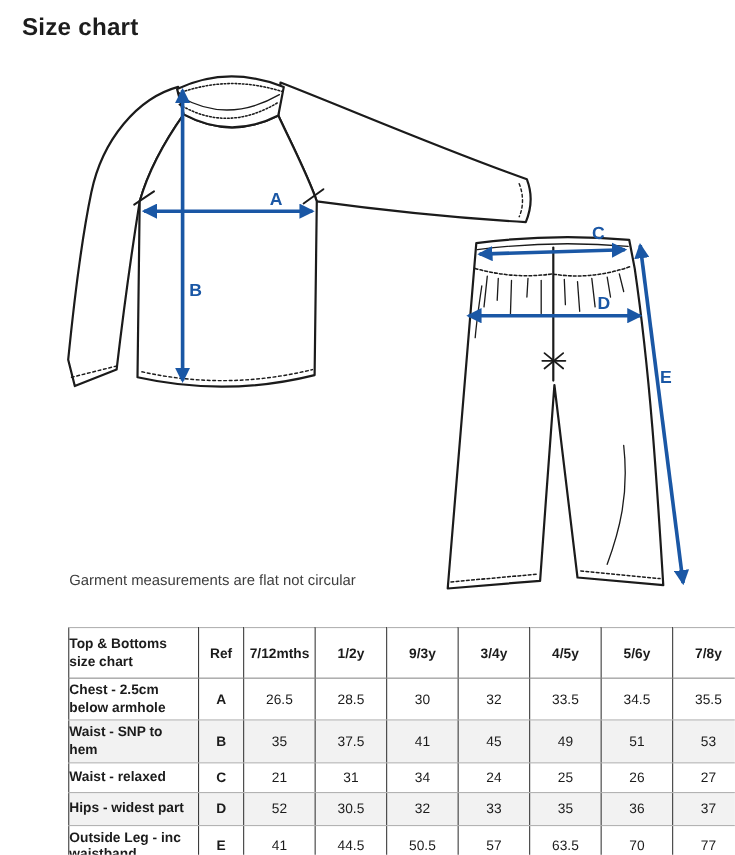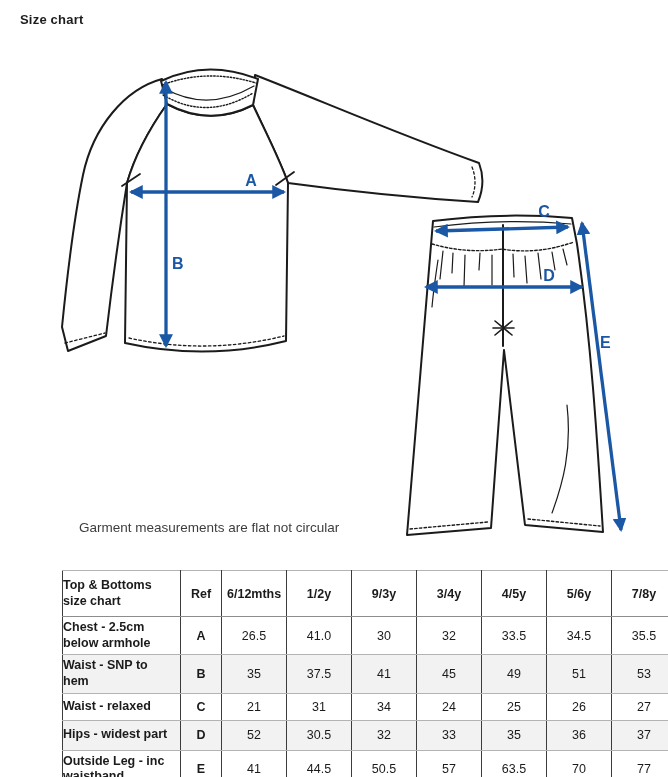--- a/index.html
+++ b/index.html
@@ -2,25 +2,25 @@
 <html><head>
 <meta charset="utf-8">
 <style>
   html,body{margin:0;padding:0;}
   body{
     width:668px;height:777px;position:relative;overflow:hidden;
     background:#ffffff;font-family:"Liberation Sans",sans-serif;color:#1c1c1c;
   }
   .page-title{
     position:absolute;left:20px;top:12px;
-    font-size:13px;font-weight:bold;color:#1d1d1d;letter-spacing:.2px;
+    font-size:22px;font-weight:bold;color:#1d1d1d;letter-spacing:.2px;
   }
   .diagram-wrap{position:absolute;left:55px;top:55px;width:613px;height:490px;}
   .note-text{
-    position:absolute;left:63px;top:520px;font-size:13.5px;color:#3d3d3d;margin-left:16px;
+    position:absolute;left:63px;top:520px;font-size:13.5px;color:#3d3d3d;
   }
   .table-wrap{position:absolute;left:62px;top:570px;}
   table{
     border-collapse:collapse;table-layout:fixed;width:586px;
     border:1px solid #2f2f2f;color:#1b1b1b;
   }
   th,td{
     border-left:1px solid #3c3c3c;border-right:1px solid #3c3c3c;
     border-top:1px solid #b3b3b3;border-bottom:1px solid #b3b3b3;
     padding:3px 5px;vertical-align:middle;
@@ -132,35 +132,35 @@
 </div>
 
 <div class="note-text">Garment measurements are flat not circular</div>
 
 <div class="table-wrap">
   <table id="size-table">
       <thead>
         <tr class="h-header">
           <th class="col-label">Top &amp; Bottoms size chart</th>
           <th class="col-ref">Ref</th>
-          <th class="col-val">6/12mths</th>
+          <th class="col-val">7/12mths</th>
           <th class="col-val">1/2y</th>
           <th class="col-val">9/3y</th>
           <th class="col-val">3/4y</th>
           <th class="col-val">4/5y</th>
           <th class="col-val">5/6y</th>
           <th class="col-val">7/8y</th>
         </tr>
       </thead>
       <tbody>
         <tr class="r0">
           <td class="col-label">Chest - 2.5cm below armhole</td>
           <td class="col-ref">A</td>
           <td class="col-val">26.5</td>
-          <td class="col-val">41.0</td>
+          <td class="col-val">28.5</td>
           <td class="col-val">30</td>
           <td class="col-val">32</td>
           <td class="col-val">33.5</td>
           <td class="col-val">34.5</td>
           <td class="col-val">35.5</td>
         </tr>
         <tr class="r1 stripe">
           <td class="col-label">Waist - SNP to hem</td>
           <td class="col-ref">B</td>
           <td class="col-val">35</td>

